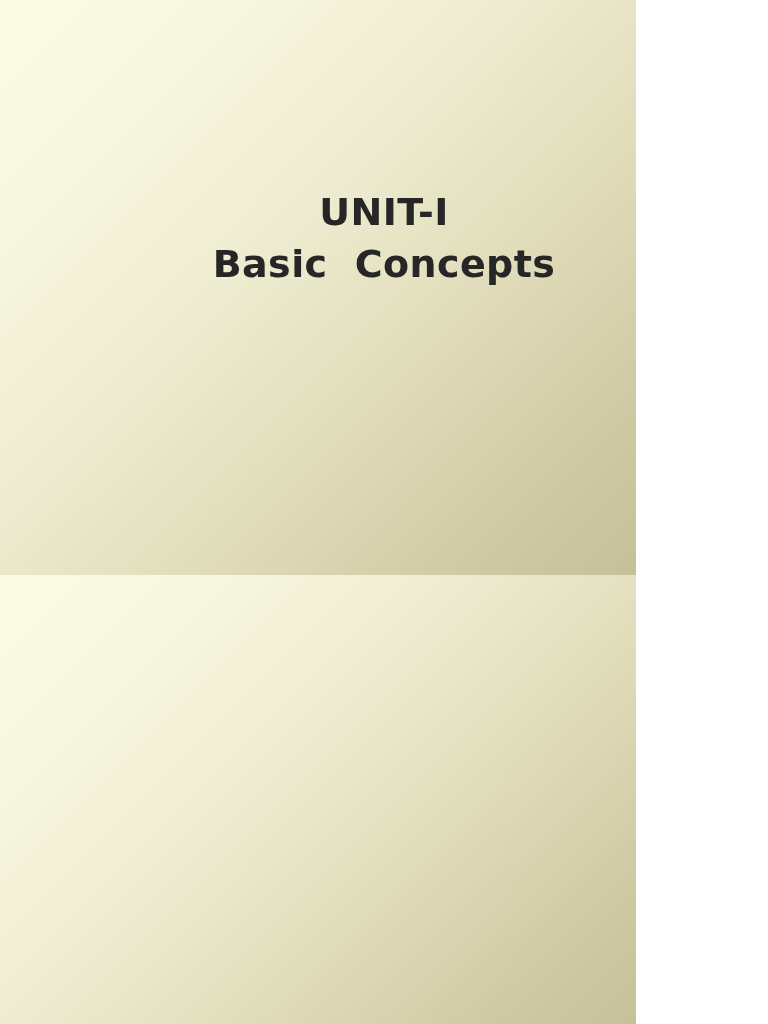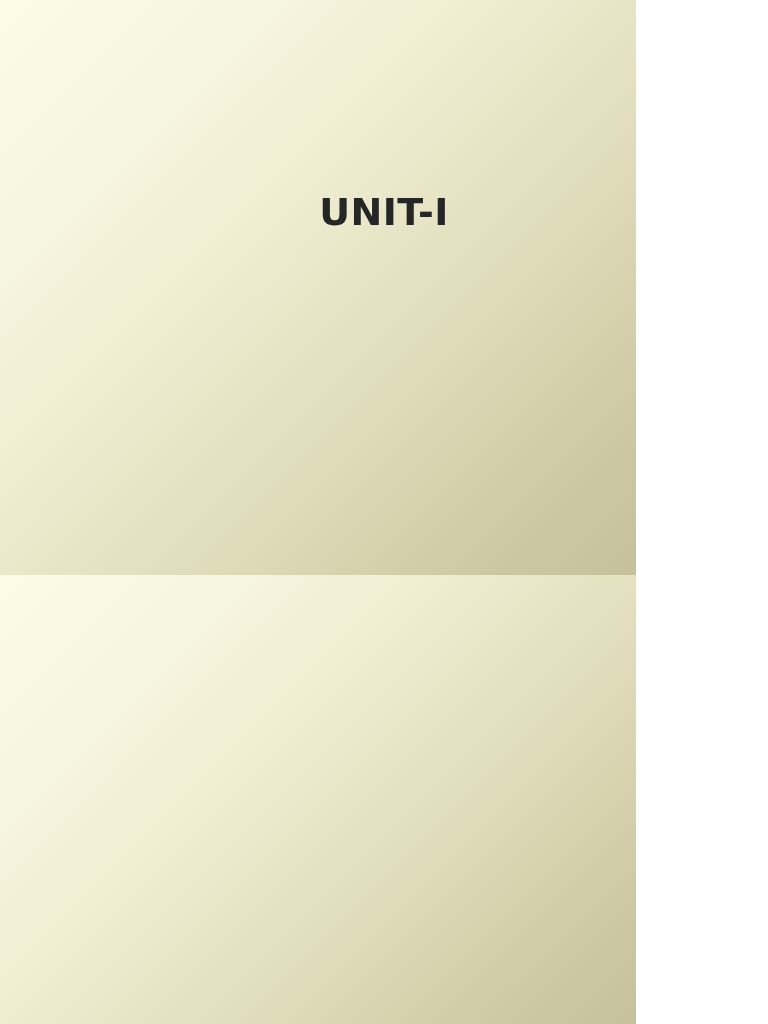--- a/index.html
+++ b/index.html
@@ -66,20 +66,21 @@
   }
 </style>
 </head>
 <body>
 
 <div class="deck">
 
   <section class="slide slide-title">
     <div class="title-block">
       <span class="title-line">UNIT-I</span>
+      <span class="title-line">Basic  Concepts</span>
     </div>
   </section>
 
   <section class="slide slide-content">
     
 
     
   </section>
 
 </div>

